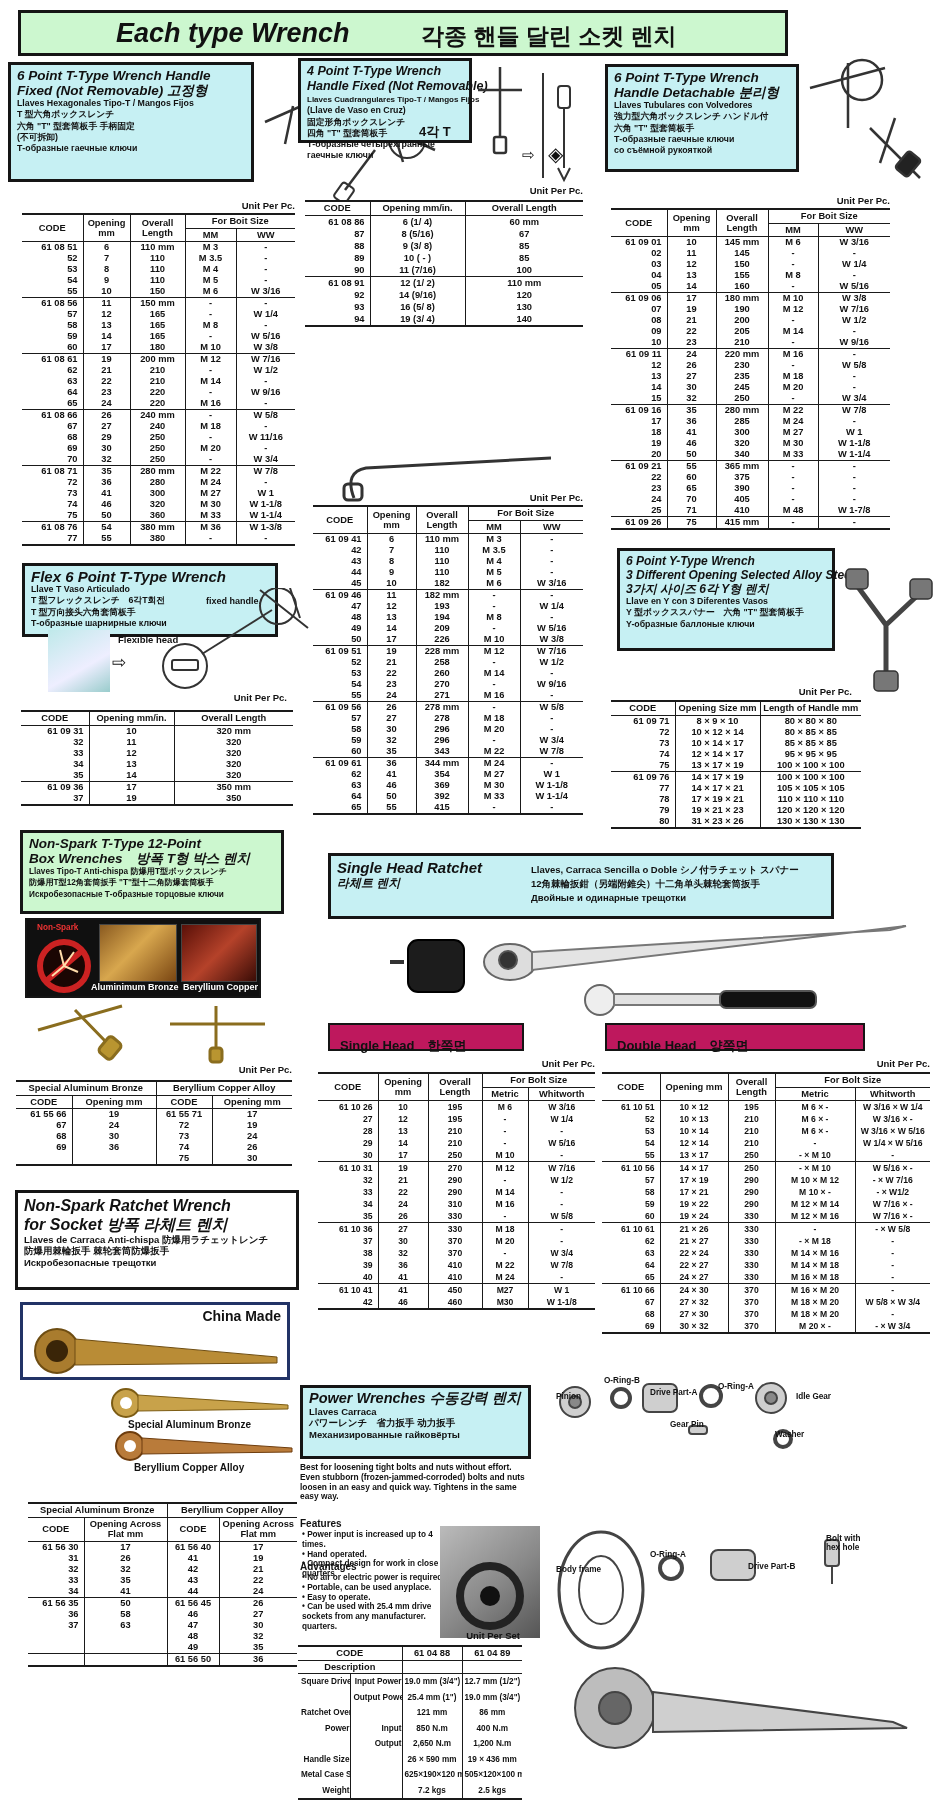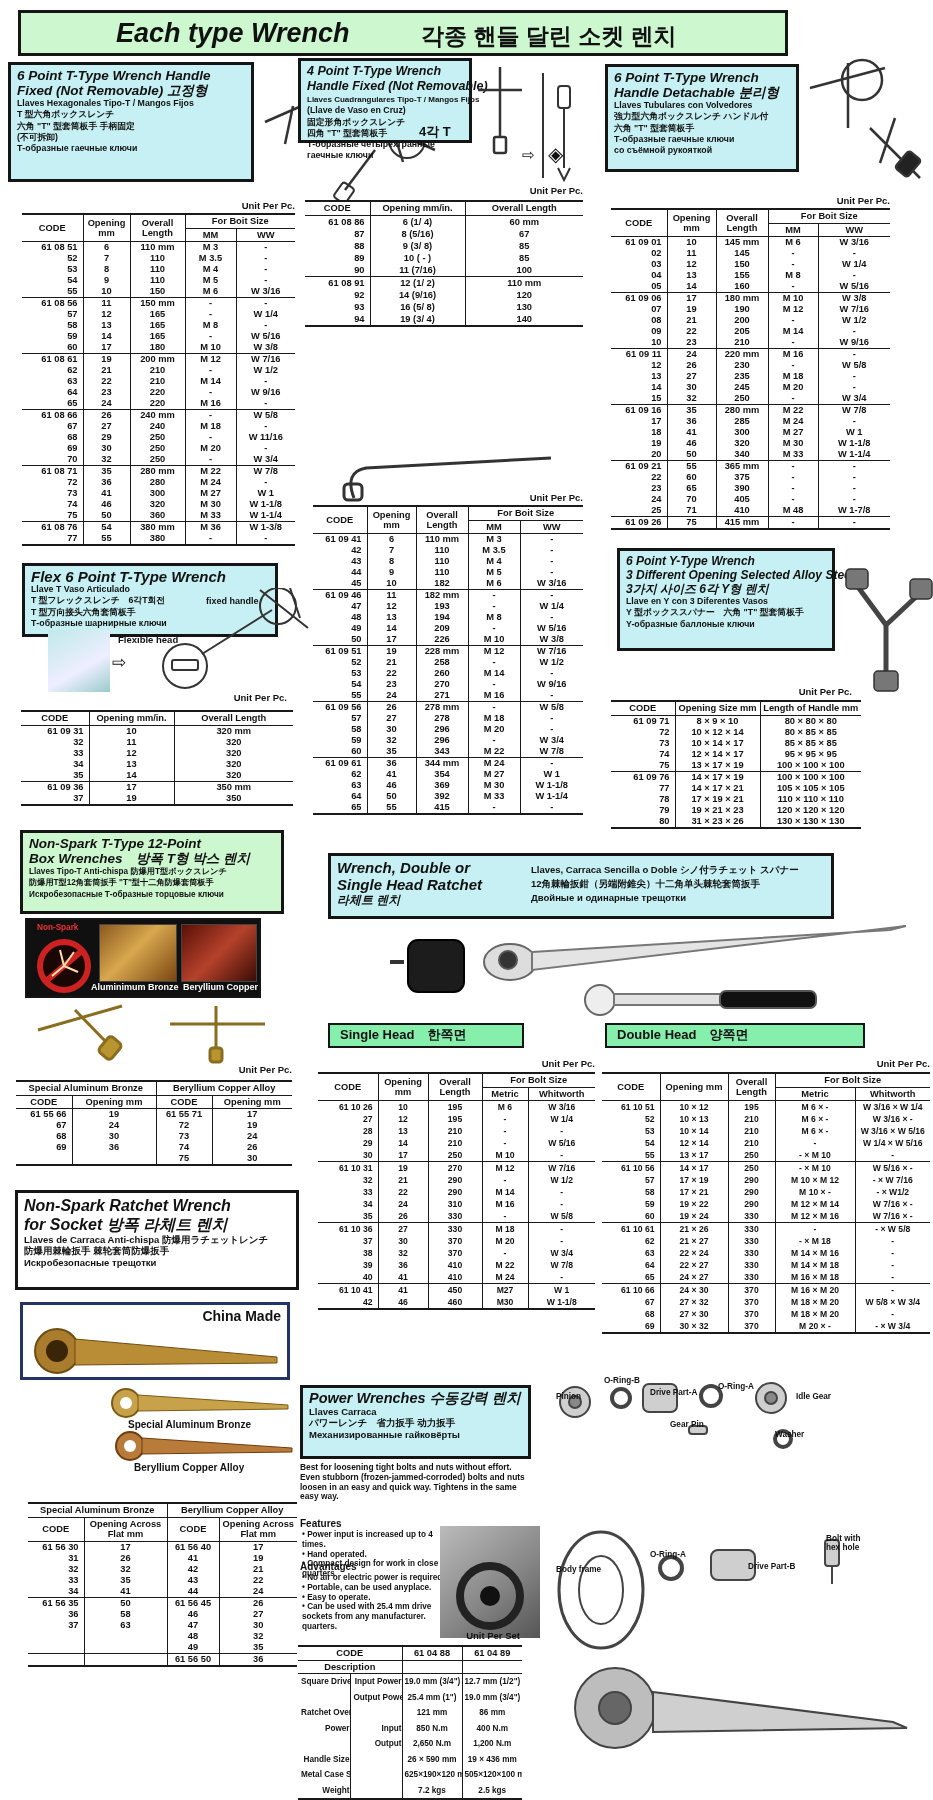--- a/index.html
+++ b/index.html
@@ -17,21 +17,21 @@
   .cat td:first-child{text-align:right;padding-right:5px}
   .cat th+th,.cat td+td,.cat .bl{border-left:1px solid #1a1a1a}
   .cat tr.grp td{border-top:1.8px solid #1a1a1a}
   .cat.lh12 td{line-height:12px}
   .cat.small{font-size:8.6px}
   .pw td{text-align:center;line-height:15.5px}
   .pw td:first-child,.pw td:nth-child(2){text-align:right;padding-left:3px;padding-right:0}
   .lbl{font-size:8.2px;font-weight:bold;white-space:nowrap}
   .hdr-en{font-size:27px;font-weight:bold;font-style:italic;white-space:nowrap}
   .hdr-ko{font-size:23px;font-weight:bold;white-space:nowrap}
-  .bar{border:2.5px solid #151515;background:#86efac;font-weight:bold;font-size:13px;padding:1px 10px;box-sizing:border-box;white-space:nowrap}
+  .bar{border:2.5px solid #151515;background:#be185d;font-weight:bold;font-size:13px;padding:12px 10px;box-sizing:border-box;white-space:nowrap}
   ul.dots{margin:1px 0 0 0;padding:0;list-style:none;font-size:8.2px;line-height:9.8px;font-weight:bold}
   ul.dots li::before{content:"• "}
   .photo{background:linear-gradient(135deg,#8a5a20,#d8a74e 45%,#7a4612);border:1px solid #444}
   .photo.red{background:linear-gradient(135deg,#5a1008,#b5422a 50%,#3a0c06)}
   svg{display:block}
 </style>
 </head>
 <body>
 
 <div id="page">
@@ -1151,21 +1151,20 @@
         <tr class="grp">
           <td></td>
           <td></td>
           <td>61 56 50</td>
           <td>36</td>
         </tr>
       </tbody>
   </table>
 
   <div class="abs box" style="left:328px;top:853px;width:506px;height:66px">
-    <div class="t1" style="font-size:15px;line-height:17px">Wrench, Double or</div>
     <div class="t1" style="font-size:15px;line-height:17px">Single Head Ratchet</div>
     <div class="t1" style="font-size:12px;line-height:14px">라체트 렌치</div>
     <div class="abs" style="left:200px;top:7px">
       <div class="t2" style="font-size:9.5px;line-height:14px">Llaves, Carraca Sencilla o Doble  シノ付ラチェット スパナー</div>
       <div class="t2" style="font-size:9.5px;line-height:14px">12角棘輪扳鉗（另端附錐尖）十二角单头棘轮套筒扳手</div>
       <div class="t2" style="font-size:9.5px;line-height:14px">Двойные и одинарные трещотки</div>
     </div>
   </div>
   <svg class="abs" style="left:390px;top:922px" width="540" height="100">
     <g stroke="#555" fill="none" stroke-width="2">

